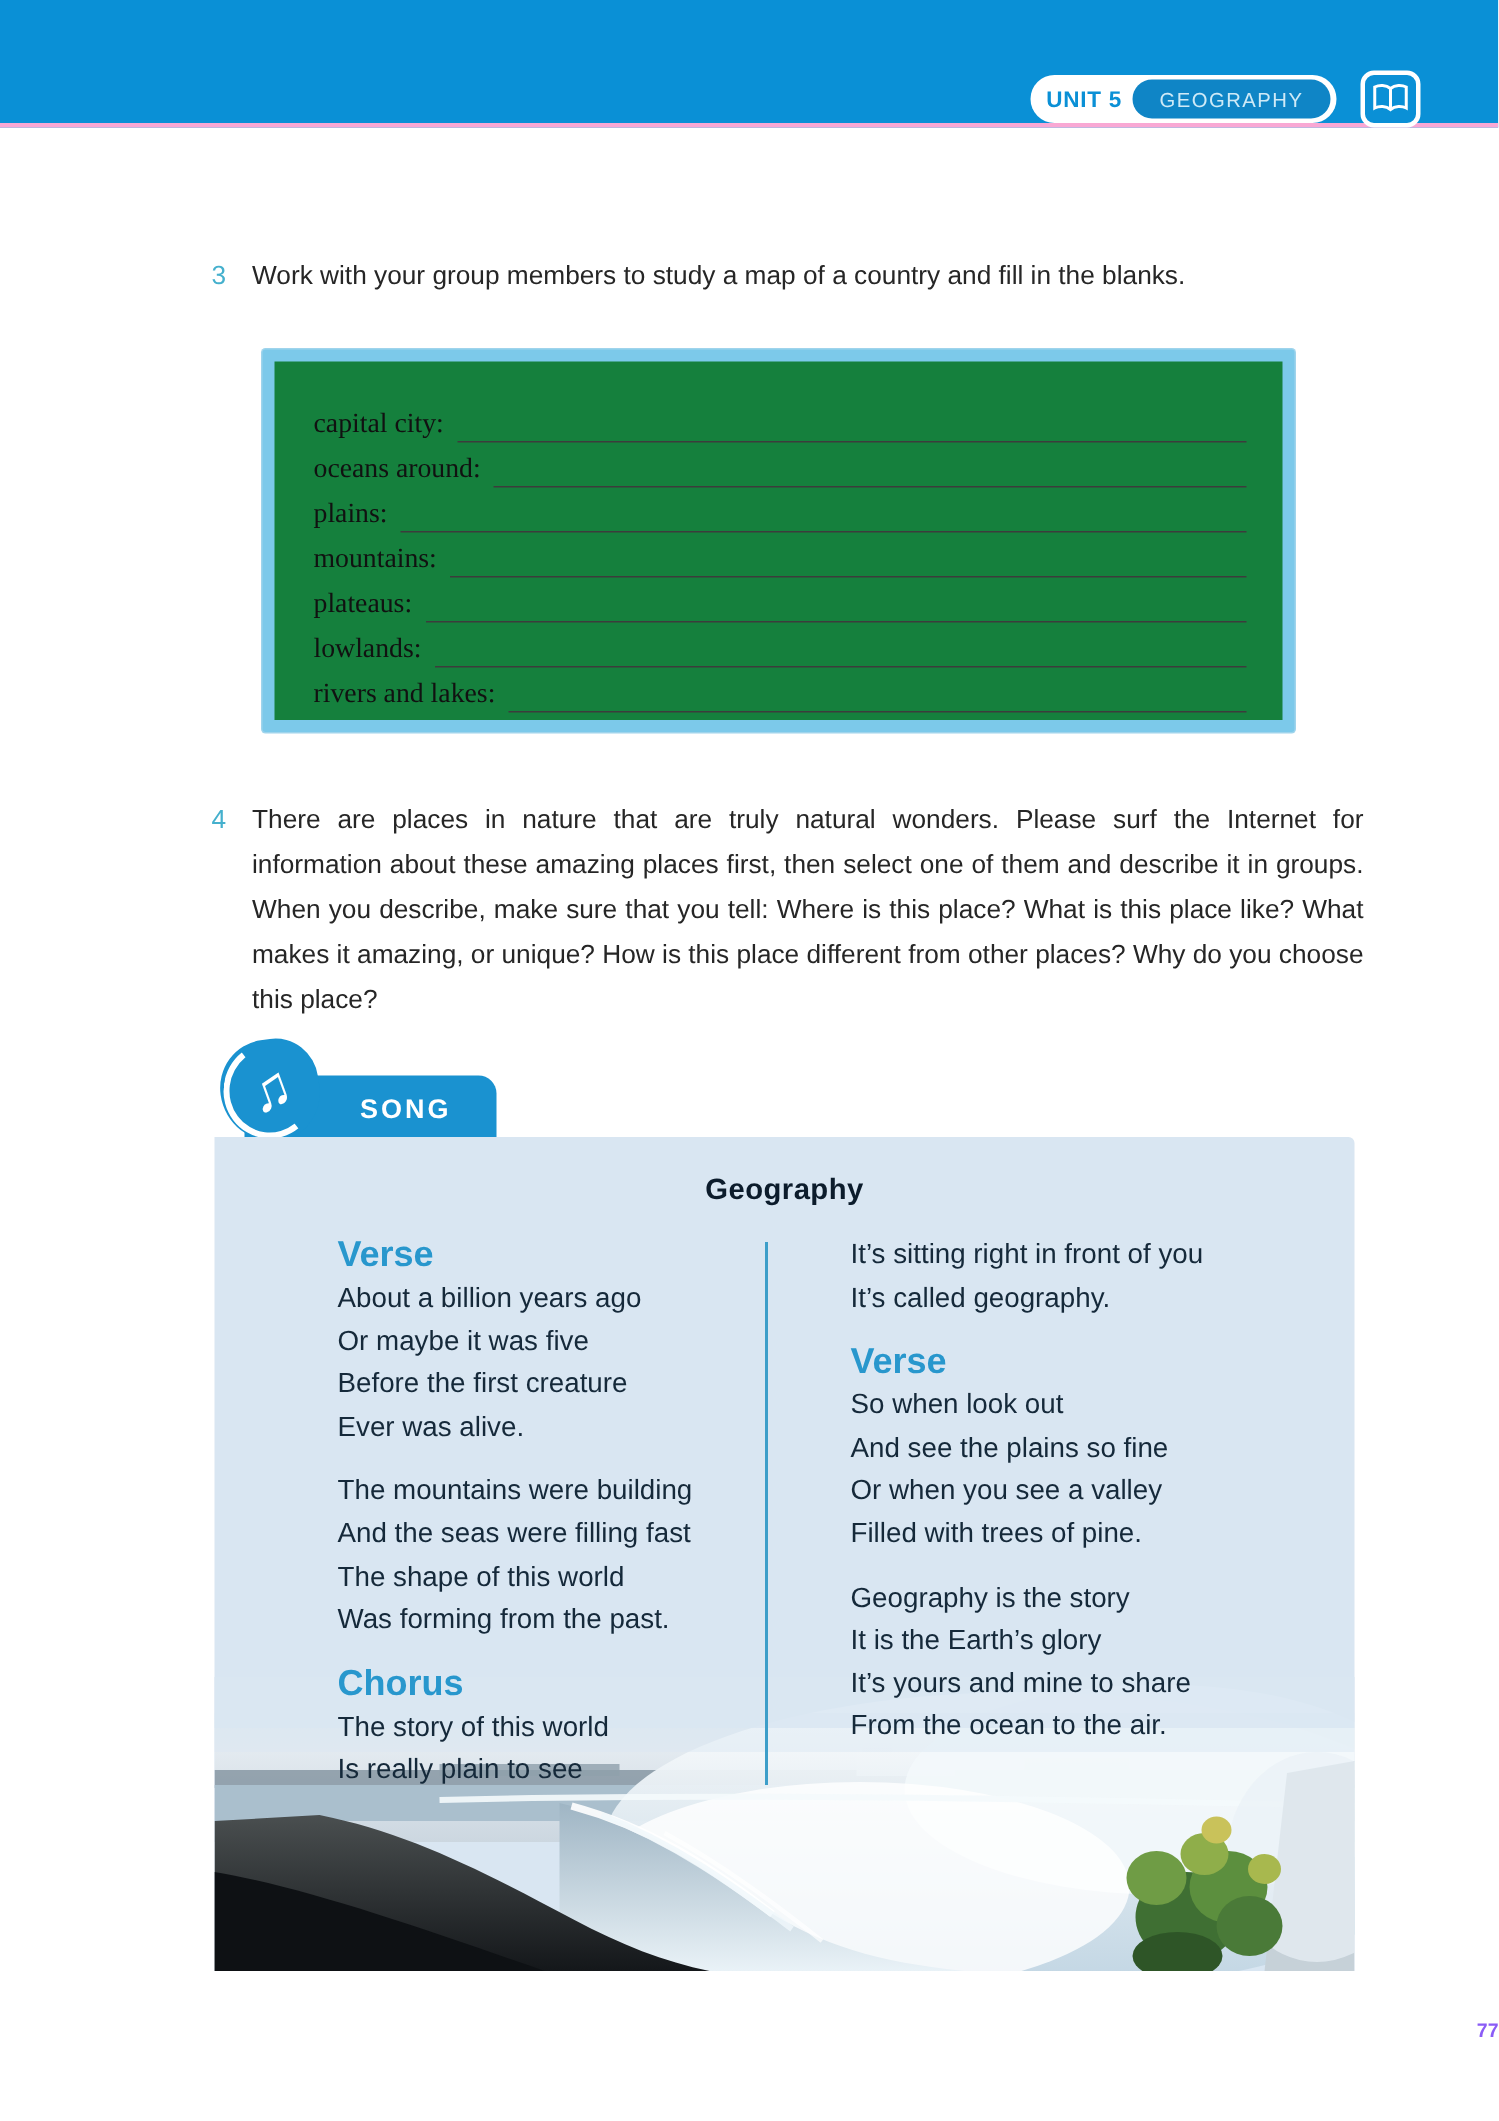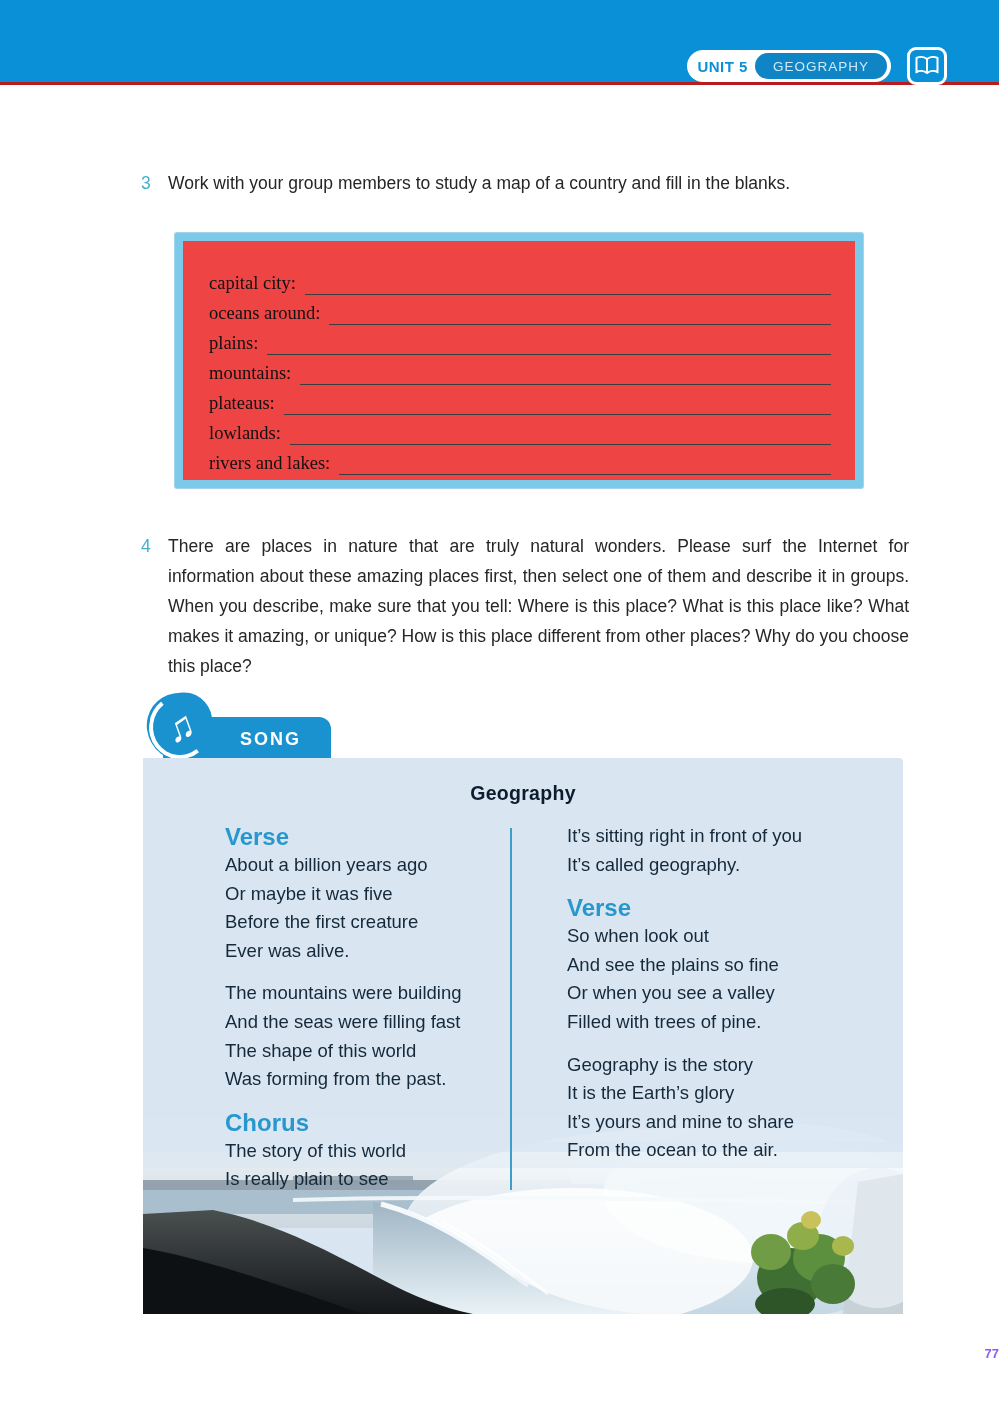--- a/index.html
+++ b/index.html
@@ -1,37 +1,37 @@
 <!DOCTYPE html>
 <html><head>
 <meta charset="utf-8">
 <style>
   * { margin:0; padding:0; box-sizing:border-box; }
   body { background:#ffffff; font-family:"Liberation Sans", sans-serif; }
   .page { position:relative; width:999px; height:1414px; background:#ffffff; overflow:hidden; }
 
   
-  .topbar { position:absolute; left:0; top:0; width:999px; height:85px; background:#0a90d6; border-bottom:3px solid #b91c1c; }
+  .topbar { position:absolute; left:0; top:0; width:999px; height:85px; background:#0a90d6; border-bottom:3px solid #f9a8d4; }
   .unit-badge { position:absolute; right:108px; top:50px; height:32px; display:flex; align-items:center;
                 background:#ffffff; border-radius:17px; padding:3px 4px 3px 10px; }
   .unit-label { color:#0a90d6; font-weight:bold; font-size:15px; letter-spacing:.5px; margin-right:7px; }
   .unit-topic-pill { background:#0f85c6; border-radius:13px; height:26px; min-width:128px; display:flex; align-items:center; justify-content:center; padding:0 18px; }
   .unit-topic { color:#cfeaf7; font-size:13.5px; letter-spacing:1px; }
   .book-btn { position:absolute; right:52px; top:47px; width:40px; height:38px; border:3px solid #ffffff; border-radius:9px; display:flex; align-items:center; justify-content:center; }
 
   
   .exercise { position:absolute; display:flex; font-size:17.5px; color:#262626; line-height:30px; }
   .ex-num { color:#45b0cd; width:27px; flex:0 0 27px; }
   .ex-text { text-align:justify; }
   #ex3 { left:141px; top:168px; width:790px; }
   #ex4 { left:141px; top:531px; width:768px; }
 
   
   .fill-box { position:absolute; left:175px; top:233px; width:688px; height:255px;
-              background:#ef4444; border:8px solid #7cc9ea; box-shadow:0 0 0 1px #9fd4ec; border-radius:2px;
+              background:#15803d; border:8px solid #7cc9ea; box-shadow:0 0 0 1px #9fd4ec; border-radius:2px;
               padding:24px 24px 0 26px; }
   .blank-row { display:flex; align-items:flex-end; height:30px; font-family:"Liberation Serif", serif; font-size:18.5px; color:#111; }
   .blank-label { white-space:nowrap; padding-bottom:1px; }
   .blank-line { flex:1; border-bottom:1.4px solid #3c3c3c; margin-left:9px; height:22px; }
 
   
   .song-badge { position:absolute; left:163px; top:717px; width:168px; height:45px; background:#1a92d0;
                 border-radius:12px 12px 0 0; display:flex; align-items:center; justify-content:flex-end; padding-right:30px; }
   .song-badge-label { color:#ffffff; font-weight:bold; font-size:18px; letter-spacing:2px; }
   .music-icon { position:absolute; left:-16px; top:-24px; width:66px; height:68px; background:#1a92d0; border-radius:50% 45% 50% 55%;

